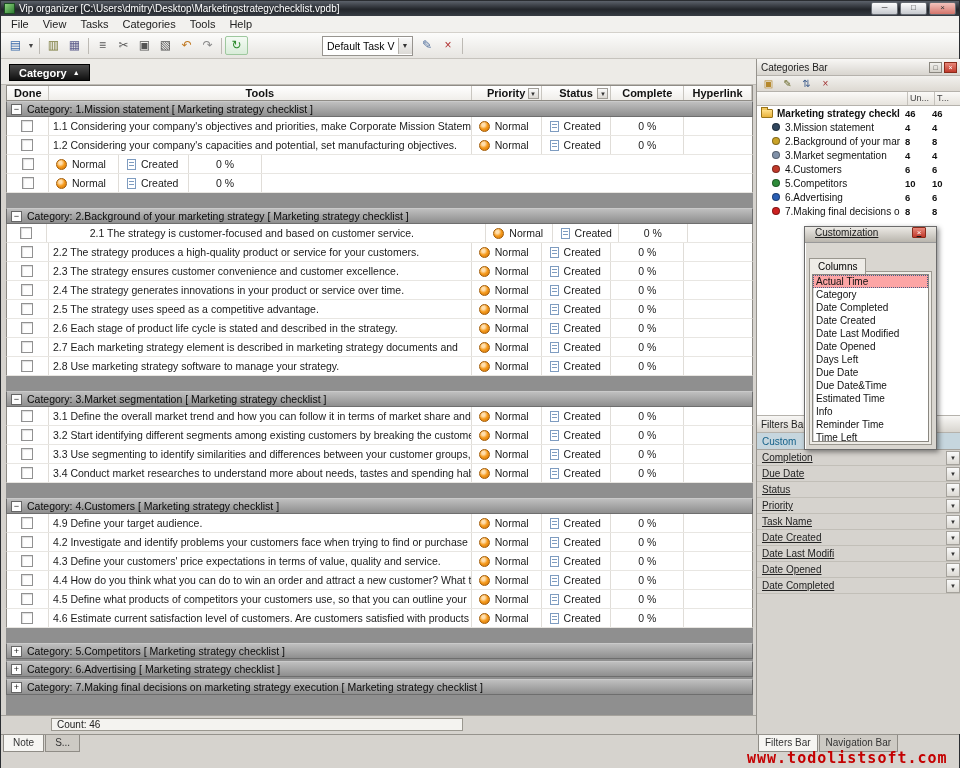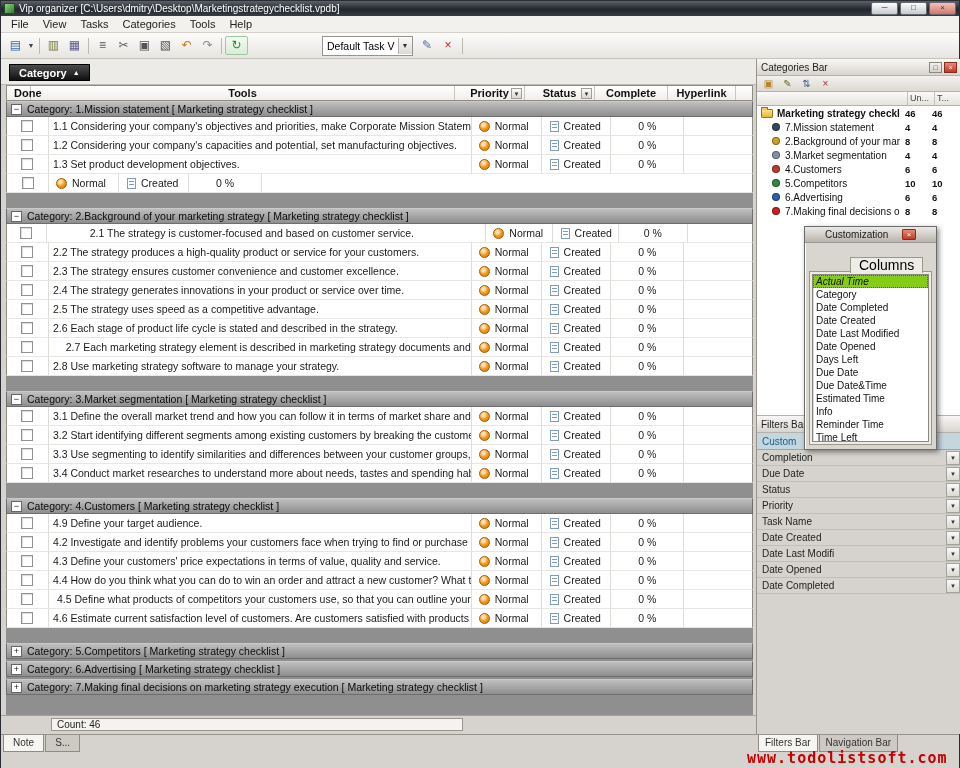--- a/index.html
+++ b/index.html
@@ -112,41 +112,41 @@
   .bold{font-weight:bold;}
   .cnt{width:27px;flex:none;font-weight:bold;font-size:9.5px;}
 
   .filters-hdr{position:absolute;left:0;top:357px;width:100%;}
   .custom-row{position:absolute;left:0;top:374px;width:100%;height:17px;background:#c6d6de;
     border-bottom:1px solid #a5a29c;display:flex;align-items:center;padding-left:5px;box-sizing:border-box;}
   .custom-label{font-size:10px;color:#15628a;}
   .filter-rows{position:absolute;left:0;top:391px;width:100%;}
   .f-row{height:16px;display:flex;align-items:center;background:#d6d3ce;border-bottom:1px solid #c2bfb8;
     font-size:10px;color:#222;padding-left:5px;box-sizing:border-box;}
-  .f-label{flex:1;white-space:nowrap;overflow:hidden;}
+  .f-label{flex:1;white-space:nowrap;overflow:hidden;text-decoration:underline;}
   .f-arrow{width:14px;height:14px;flex:none;margin-right:1px;background:linear-gradient(#fafafa,#dcd9d3);
     border:1px solid #a5a29c;font-size:6px;line-height:13px;text-align:center;color:#333;box-sizing:border-box;}
 
   
   .popup{position:absolute;left:803px;top:225px;width:133px;height:224px;background:#d9d6d0;
     border:1px solid #6b6b6b;box-shadow:2px 2px 5px rgba(0,0,0,.45),inset 1px 1px 0 #fff;z-index:40;box-sizing:border-box;}
-  .popup-titlebar{height:16px;background:linear-gradient(#eceae5,#b9b5ad);display:flex;align-items:center;
-    font-size:10px;color:#1a1a1a;padding:0 20px;border-bottom:1px solid #999;box-sizing:border-box;}
+  .popup-titlebar{height:16px;background:linear-gradient(#eceae5,#b9b5ad);display:flex;align-items:flex-start;
+    font-size:10px;color:#1a1a1a;padding:0 10px;border-bottom:1px solid #999;box-sizing:border-box;text-decoration:underline;}
   .popup-titlebar span:first-child{flex:1;}
   .popup-close{flex:none;width:14px;height:11px;background:linear-gradient(#e8887a,#c0392b);color:#fff;
     border:1px solid #8a2a1a;border-radius:1px;font-size:8px;line-height:10px;text-align:center;box-sizing:border-box;}
   .popup-tabrow{position:absolute;left:4px;top:29px;height:15px;}
   .popup-tab{display:inline-block;background:#eeece7;border:1px solid #9a978f;border-bottom:none;
-    font-size:14px;padding:0 8px;height:15px;line-height:15px;position:relative;z-index:2;margin-left:41px;}
+    font-size:10px;padding:0 8px;height:15px;line-height:15px;position:relative;z-index:2;}
   .popup-body{position:absolute;left:4px;right:4px;top:44px;bottom:4px;background:#eeece7;
     border:1px solid #9a978f;box-sizing:border-box;}
   .listbox{position:absolute;inset:2px;background:#fff;border:1px solid #8a8780;
     box-shadow:inset 1px 1px 0 rgba(0,0,0,.15);overflow:hidden;box-sizing:border-box;}
   .lb-item{height:13px;line-height:13px;font-size:10px;padding-left:3px;white-space:nowrap;color:#111;}
-  .lb-item.selected{background:#84cc16;outline:1px dotted #44608a;outline-offset:-1px;font-style:italic;}
+  .lb-item.selected{background:#fca5a5;outline:1px dotted #44608a;outline-offset:-1px;}
 
   
   .bottom-strip{position:absolute;left:0;top:733px;width:100%;height:20px;background:#d6d3ce;
     border-top:1px solid #96938d;box-sizing:border-box;}
   .left-tabs{position:absolute;left:2px;top:0;display:flex;}
   .right-tabs{position:absolute;left:757px;top:0;display:flex;}
   .btab{font-size:10px;padding:2px 9px 3px;background:#cdcac4;border:1px solid #8f8c86;border-top:none;
     margin-right:1px;color:#333;}
   .btab.active{background:#f6f5f2;}
   .btab.sm{padding:2px 6px 3px;}
@@ -205,21 +205,21 @@
 
   <div class="group-strip">
     <span class="category-tab">
       <span>Category</span>
       <span class="sort-tri">▲</span>
     </span>
   </div>
 
   <div class="table-area">
     <div class="header-row">
-        <span class="hcell h-left" style="width: 24px;">
+        <span class="hcell h-left" style="width: 42px;">
           <span class="hlabel">Done</span>
         </span>
         <span class="hcell" style="width: 424px;">
           <span class="hlabel">Tools</span>
         </span>
         <span class="hcell" style="width: 70px;">
           <span class="hlabel">Priority</span>
           <span class="hdrop">▼</span>
         </span>
         <span class="hcell" style="width: 70px;">
@@ -275,23 +275,20 @@
           </span>
           <span class="tcell c-center" style="width: 73px;">
             <span class="cell-text">0 %</span>
           </span>
           <span class="tcell" style="width: 68px;"></span>
         </div>
         <div class="task-row">
           <span class="tcell c-done" style="width: 42px;">
             <span class="checkbox"></span>
           </span>
-          <span class="tcell" style="width: 424px;">
-            <span class="tname">1.3 Set product development objectives.</span>
-          </span>
           <span class="tcell" style="width: 70px;">
             <span class="prio-icon"></span>
             <span class="cell-text">Normal</span>
           </span>
           <span class="tcell" style="width: 70px;">
             <span class="status-icon"></span>
             <span class="cell-text">Created</span>
           </span>
           <span class="tcell c-center" style="width: 73px;">
             <span class="cell-text">0 %</span>
@@ -437,21 +434,21 @@
           </span>
           <span class="tcell c-center" style="width: 73px;">
             <span class="cell-text">0 %</span>
           </span>
           <span class="tcell" style="width: 68px;"></span>
         </div>
         <div class="task-row">
           <span class="tcell c-done" style="width: 42px;">
             <span class="checkbox"></span>
           </span>
-          <span class="tcell" style="width: 424px; justify-content: flex-end;">
+          <span class="tcell" style="width: 424px;">
             <span class="tname">2.7 Each marketing strategy element is described in marketing strategy documents and</span>
           </span>
           <span class="tcell" style="width: 70px;">
             <span class="prio-icon"></span>
             <span class="cell-text">Normal</span>
           </span>
           <span class="tcell" style="width: 70px;">
             <span class="status-icon"></span>
             <span class="cell-text">Created</span>
           </span>
@@ -647,21 +644,21 @@
           </span>
           <span class="tcell c-center" style="width: 73px;">
             <span class="cell-text">0 %</span>
           </span>
           <span class="tcell" style="width: 68px;"></span>
         </div>
         <div class="task-row">
           <span class="tcell c-done" style="width: 42px;">
             <span class="checkbox"></span>
           </span>
-          <span class="tcell" style="width: 424px; justify-content: flex-end;">
+          <span class="tcell" style="width: 424px;">
             <span class="tname">4.5 Define what products of competitors your customers use, so that you can outline your</span>
           </span>
           <span class="tcell" style="width: 70px;">
             <span class="prio-icon"></span>
             <span class="cell-text">Normal</span>
           </span>
           <span class="tcell" style="width: 70px;">
             <span class="status-icon"></span>
             <span class="cell-text">Created</span>
           </span>
@@ -734,21 +731,21 @@
     </div>
     <div class="cats-tree">
         <div class="tree-row root">
           <span class="tree-folder"></span>
           <span class="tree-label bold">Marketing strategy checkl</span>
           <span class="cnt">46</span>
           <span class="cnt">46</span>
         </div>
         <div class="tree-row child">
           <span class="cat-dot" style="background: rgb(49, 71, 94);"></span>
-          <span class="tree-label">7.Mission statement</span>
+          <span class="tree-label">3.Mission statement</span>
           <span class="cnt">4</span>
           <span class="cnt">4</span>
         </div>
         <div class="tree-row child">
           <span class="cat-dot" style="background: rgb(201, 162, 39);"></span>
           <span class="tree-label">2.Background of your mar</span>
           <span class="cnt">8</span>
           <span class="cnt">8</span>
         </div>
         <div class="tree-row child">

